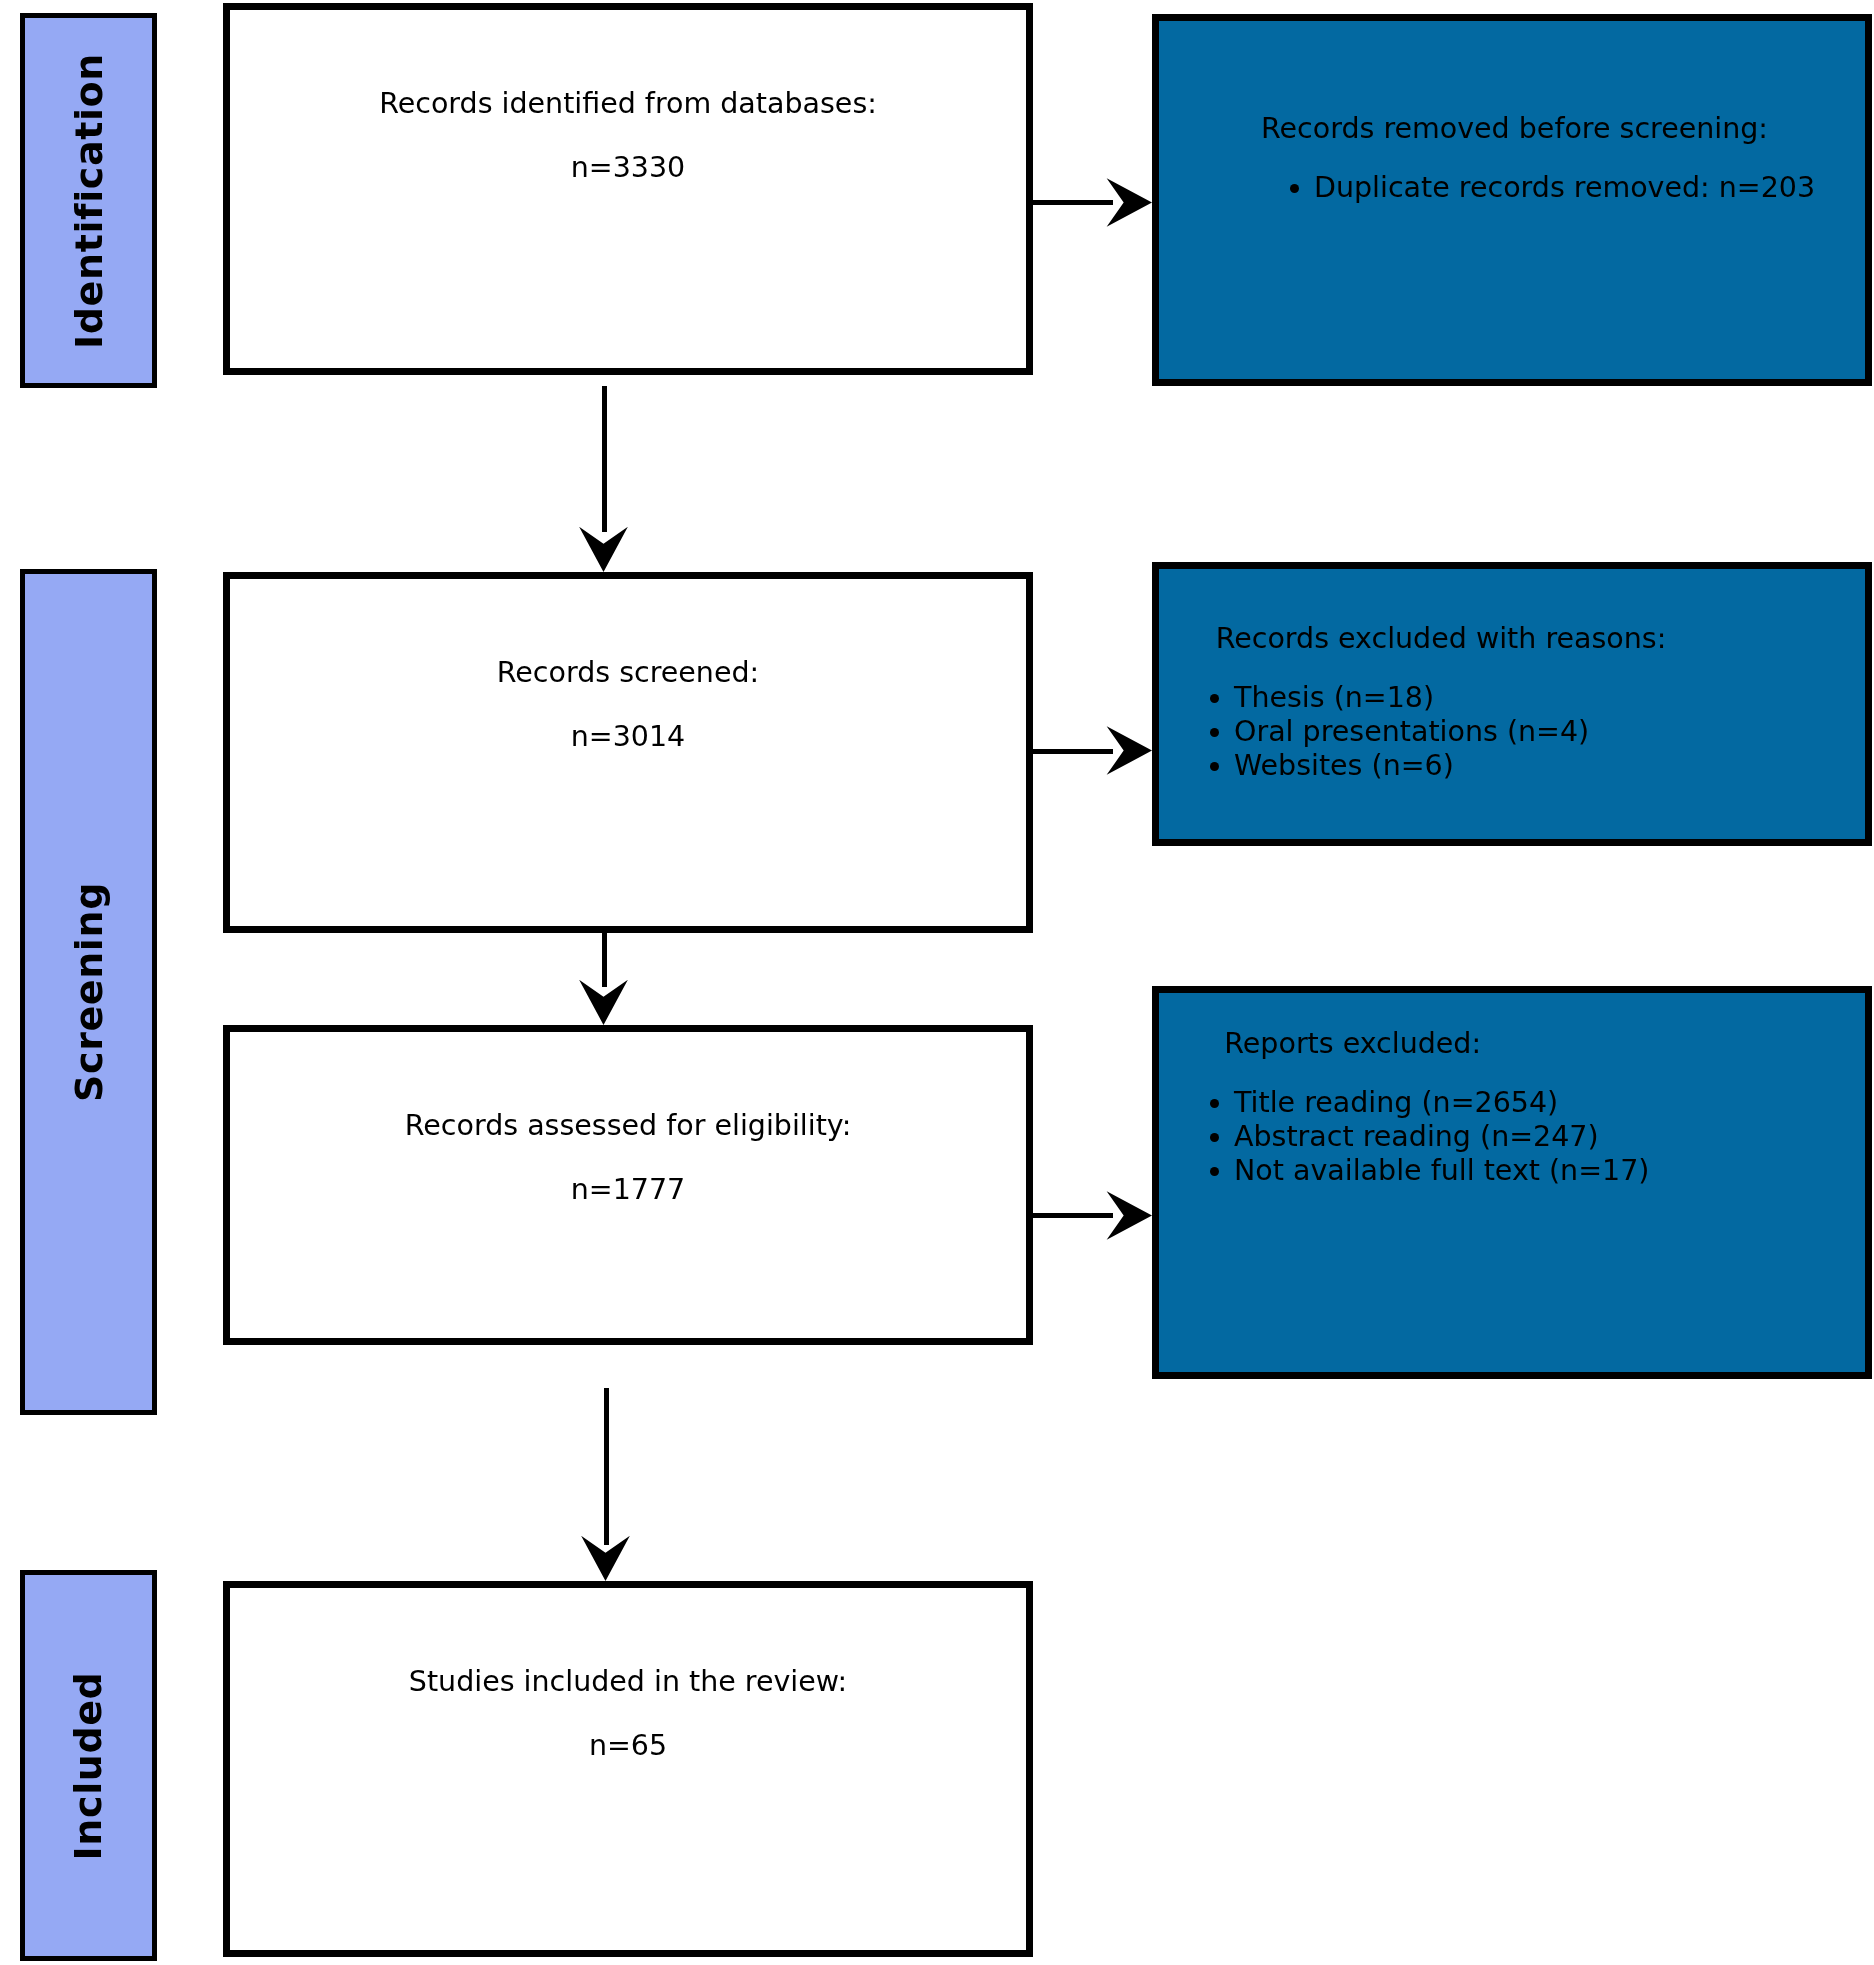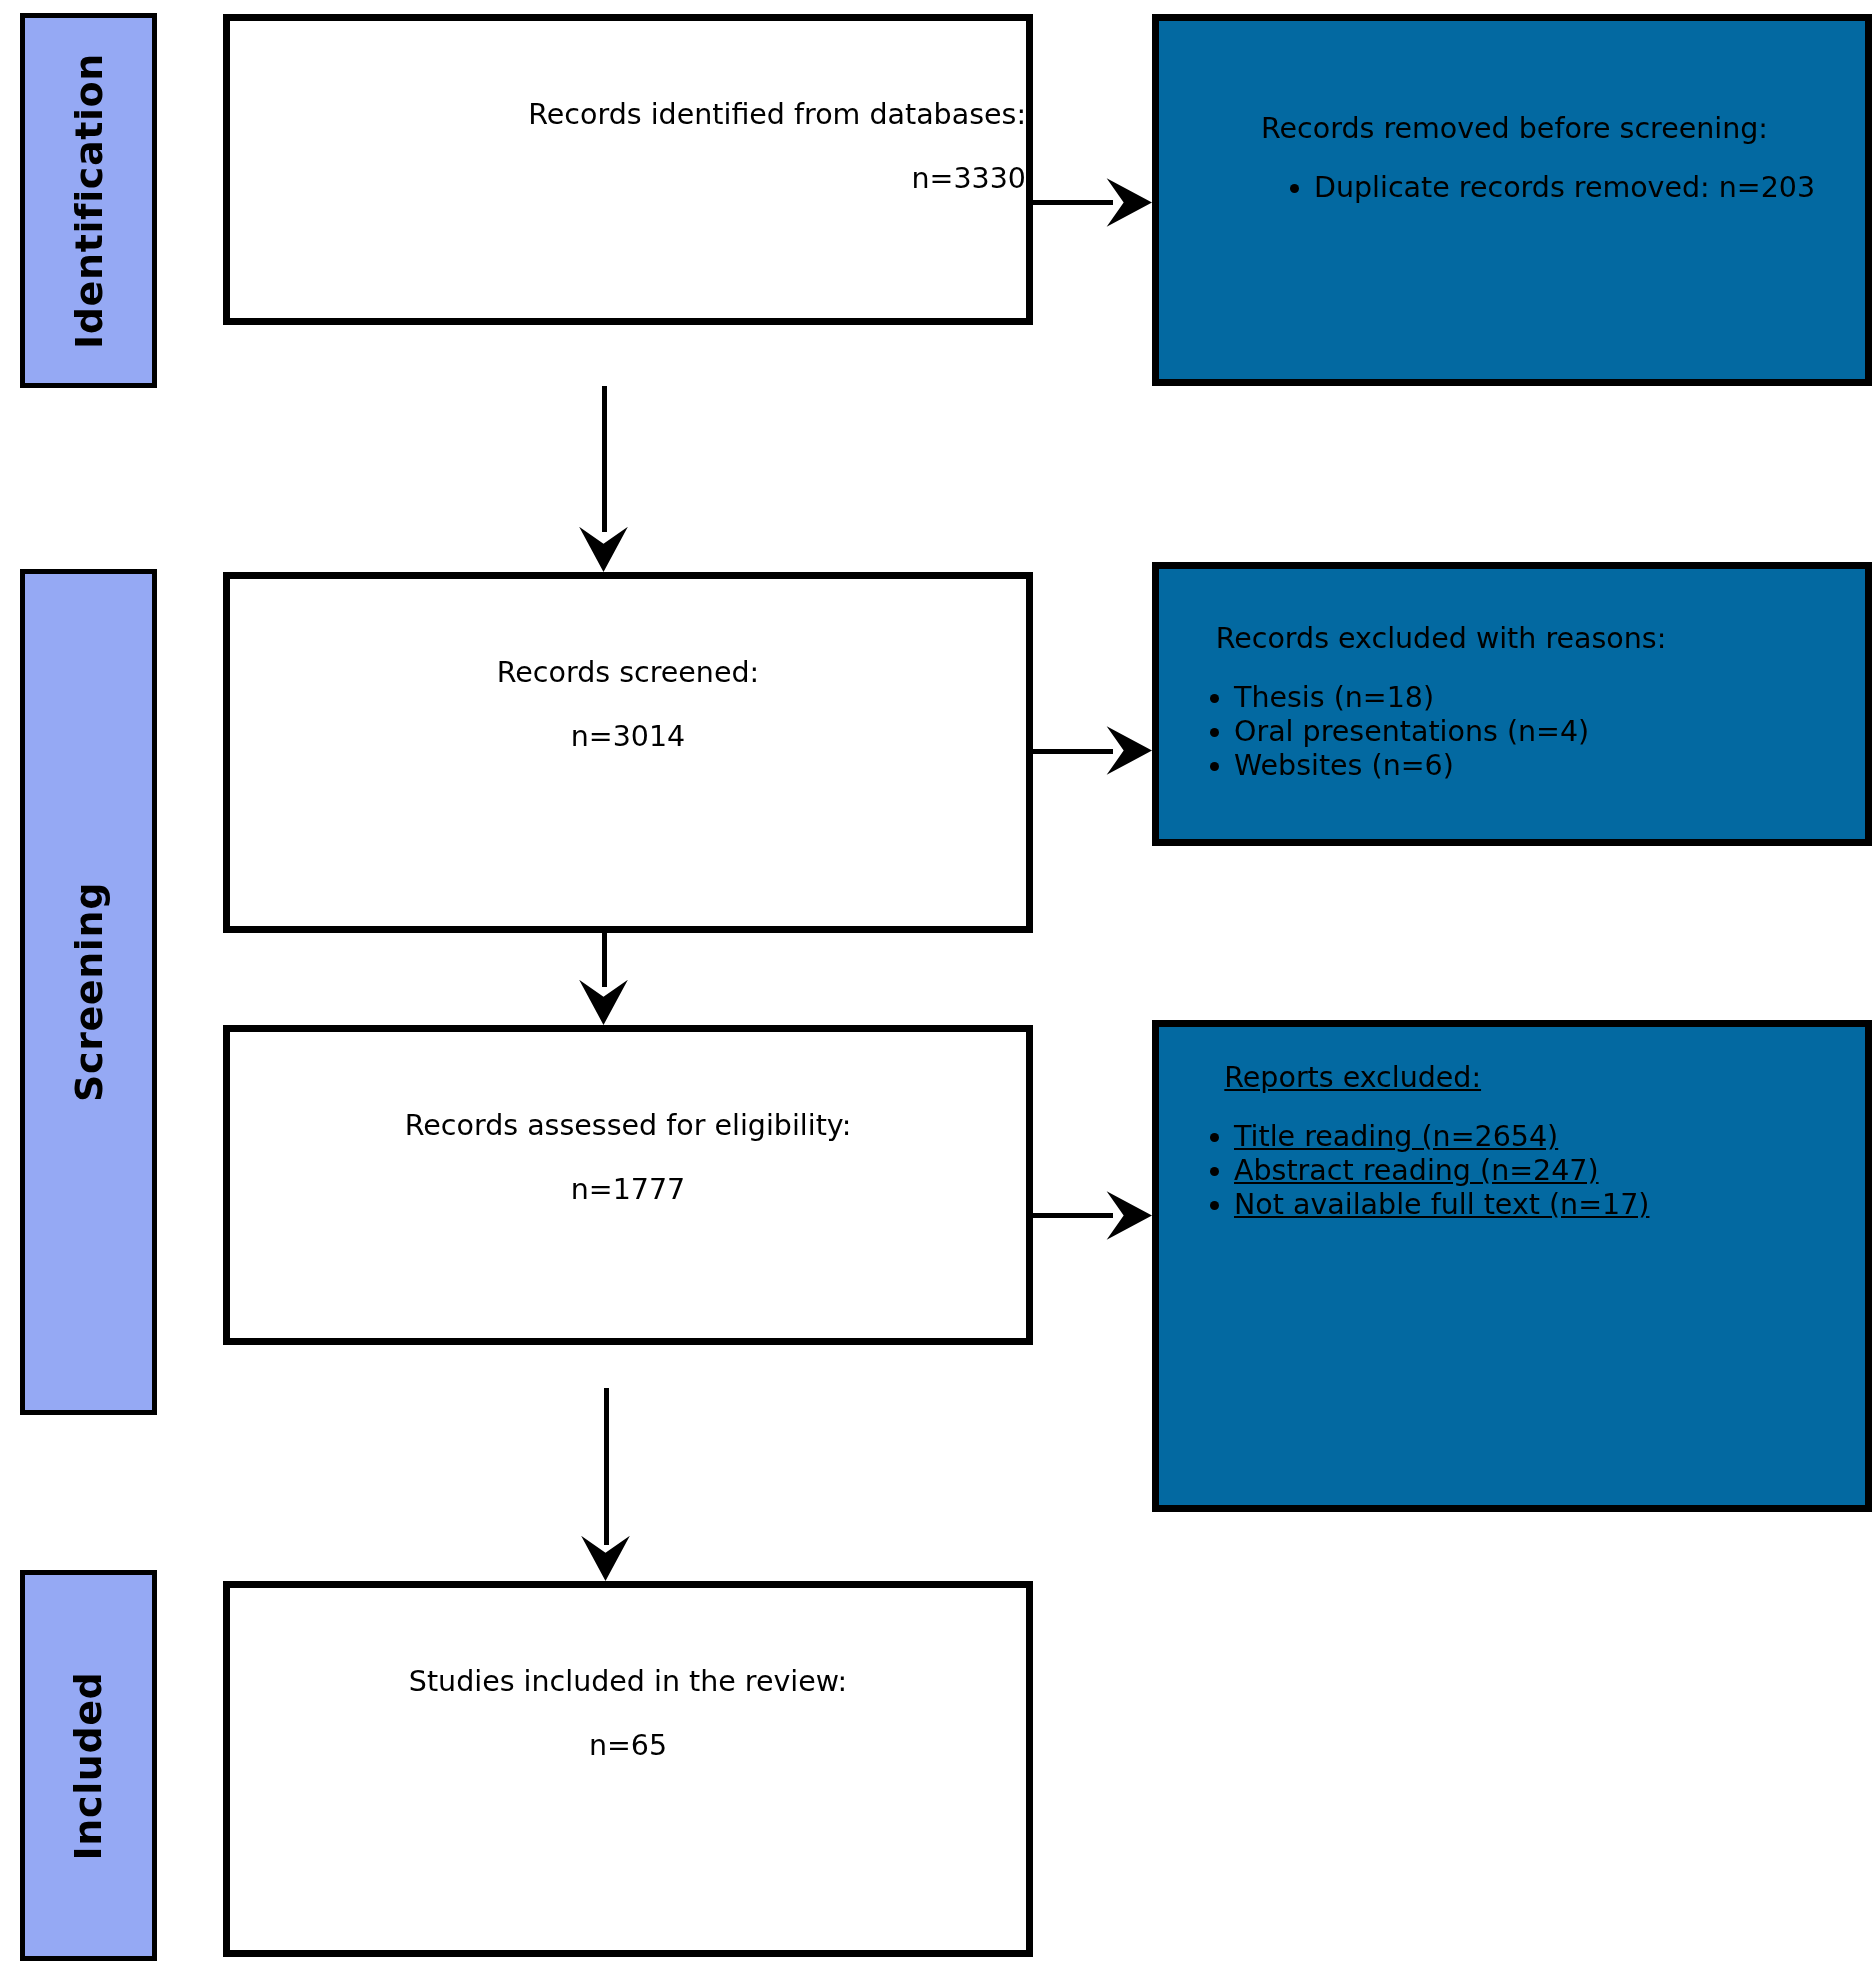--- a/index.html
+++ b/index.html
@@ -68,21 +68,21 @@
   <div class="band" style="top:13px;height:375px;">
     <span class="band-label">Identification</span>
   </div>
   <div class="band" style="top:569px;height:846px;">
     <span class="band-label">Screening</span>
   </div>
   <div class="band" style="top:1570px;height:391px;">
     <span class="band-label">Included</span>
   </div>
 
-  <div class="pbox" style="top:14px;height:311px;align-items:flex-end;">
+  <div class="pbox" style="top:3px;height:372px;">
     <div class="ptitle">Records identified from databases:</div>
     <div class="pcount">n=3330</div>
   </div>
   <div class="pbox" style="top:572px;height:361px;">
     <div class="ptitle">Records screened:</div>
     <div class="pcount">n=3014</div>
   </div>
   <div class="pbox" style="top:1025px;height:320px;">
     <div class="ptitle">Records assessed for eligibility:</div>
     <div class="pcount">n=1777</div>
@@ -99,21 +99,21 @@
     </ul>
   </div>
   <div class="rbox rbox2" style="top:562px;height:284px;">
     <div class="rtitle">Records excluded with reasons:</div>
     <ul class="rlist list-b">
       <li>Thesis (n=18)</li>
       <li>Oral presentations (n=4)</li>
       <li>Websites (n=6)</li>
     </ul>
   </div>
-  <div class="rbox rbox3" style="top:1020px;height:492px;text-decoration:underline;">
+  <div class="rbox rbox3" style="top:986px;height:393px;">
     <div class="rtitle">Reports excluded:</div>
     <ul class="rlist list-b">
       <li>Title reading (n=2654)</li>
       <li>Abstract reading (n=247)</li>
       <li>Not available full text (n=17)</li>
     </ul>
   </div>
 
   <div class="vline" style="left:602px;top:386px;height:146px;"></div>
   <div class="ahead" style="left:578px;top:521px;">

